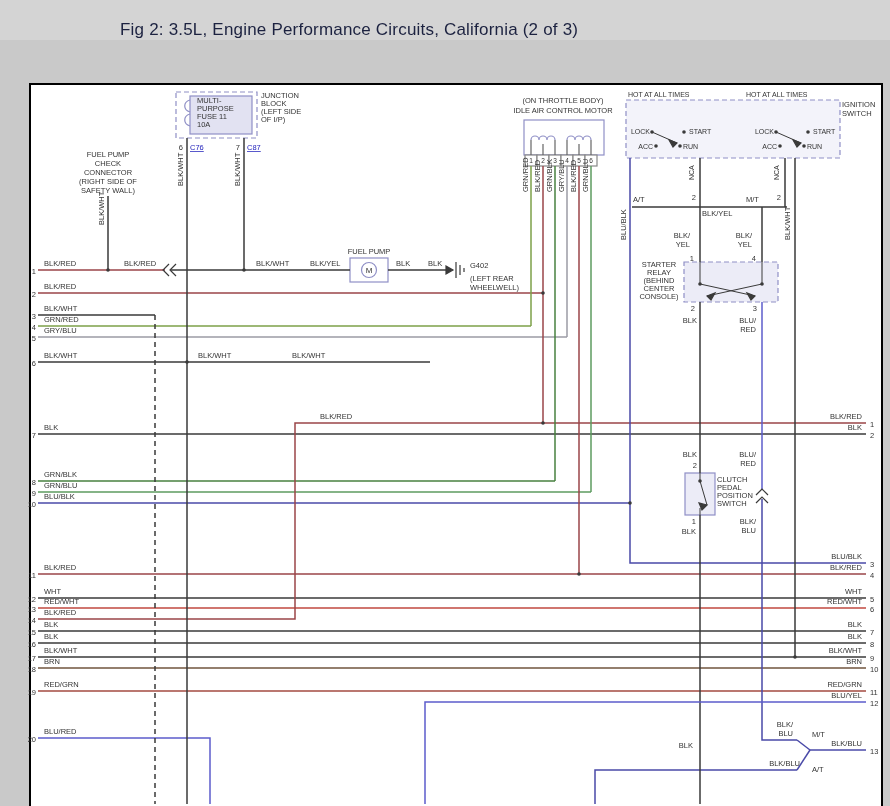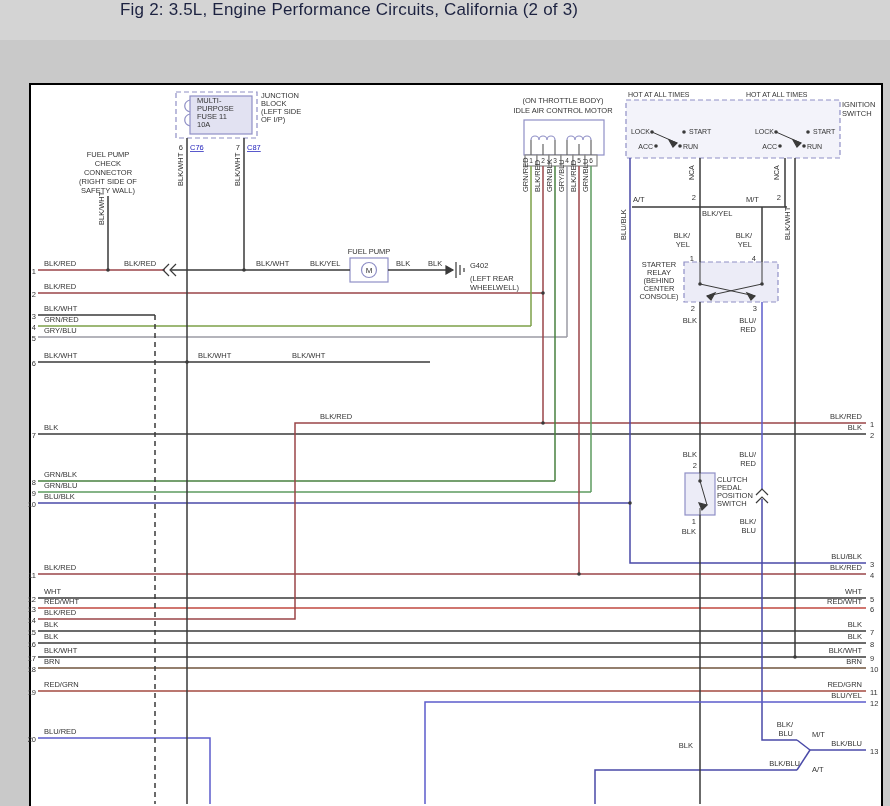--- a/index.html
+++ b/index.html
@@ -1,19 +1,19 @@
 <!DOCTYPE html>
 <html><head>
 <meta charset="utf-8">
 <style>
   html,body{margin:0;padding:0;background:#c9c9c9;}
   .page{position:relative;width:890px;height:806px;background:#c9c9c9;overflow:hidden;
         font-family:"Liberation Sans",sans-serif;}
   .header{position:absolute;top:0;left:0;width:890px;height:40px;background:#d4d4d4;
-          display:flex;align-items:flex-start;box-sizing:border-box;padding-left:120px;z-index:5;}
+          display:flex;align-items:flex-end;box-sizing:border-box;padding-left:120px;z-index:5;}
   .header span{font-size:17px;color:#1c2240;letter-spacing:.2px;}
   svg{position:absolute;top:0;left:0;}
   svg text{font-family:"Liberation Sans",sans-serif;}
 </style>
 </head>
 <body>
 
 <div class="page">
   <div class="header">
     <span>Fig 2: 3.5L, Engine Performance Circuits, California (2 of 3)</span>

